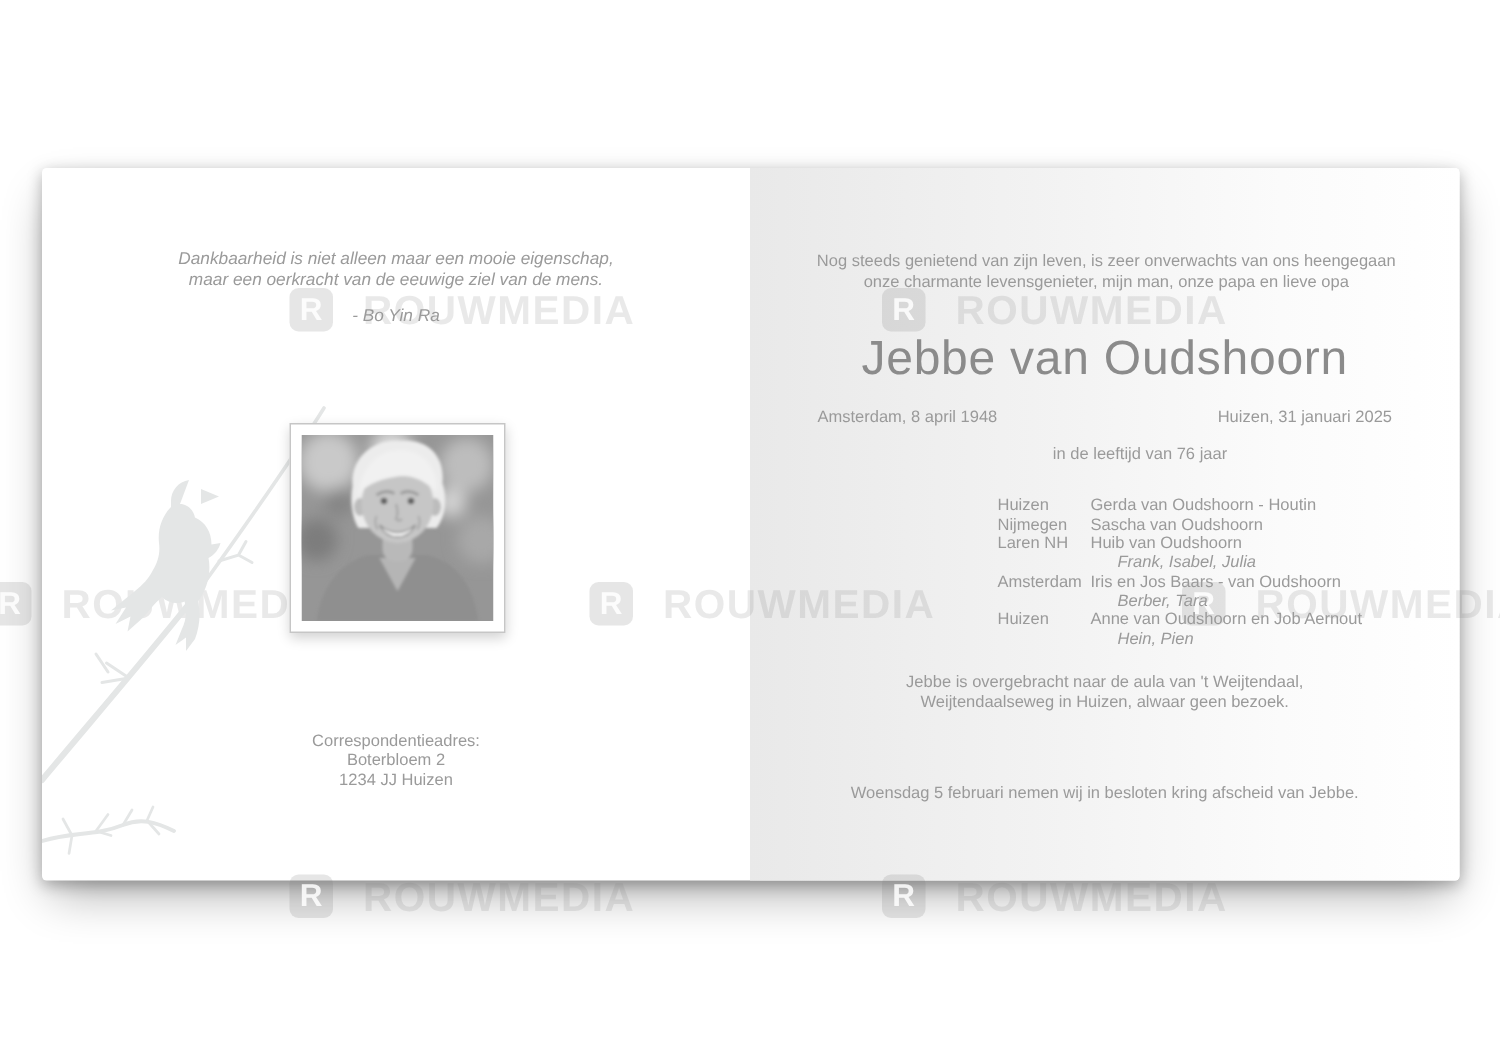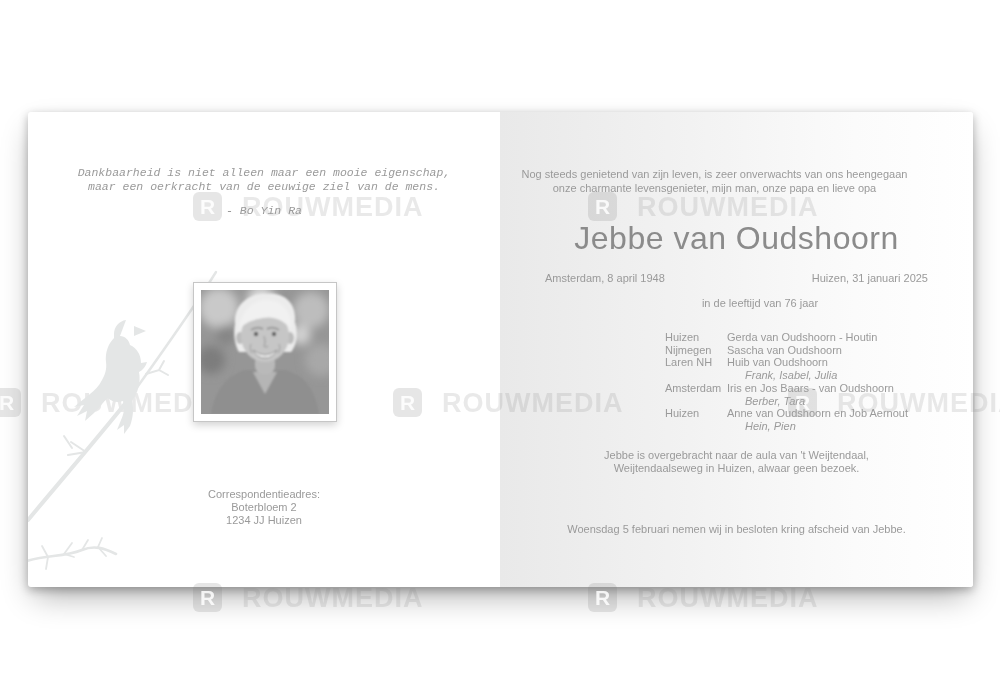--- a/index.html
+++ b/index.html
@@ -30,31 +30,31 @@
     color:rgba(255,255,255,.85);font-size:21px;font-weight:bold;letter-spacing:0;
   }
   .wm1{left:193px;top:192px}.wm2{left:588px;top:192px}
   .wm3{left:-8px;top:388px}.wm4{left:393px;top:388px}.wm5{left:788px;top:388px}
   .wm6{left:193px;top:583px}.wm7{left:588px;top:583px}
   
   .content{position:absolute;left:28px;top:112px;width:945px;height:475px;color:#9a9a9a;}
   .abs{position:absolute;}
   .ctr{text-align:center;}
   
-  .quote{left:0;top:54px;width:472px;font-style:italic;font-size:11.5px;line-height:14px;color:#9a9a9a;font-family:Liberation Mono, monospace;}
+  .quote{left:0;top:54px;width:472px;font-style:italic;font-size:11.5px;line-height:14px;color:#9a9a9a;}
   .quote-attr{margin-top:10px;font-style:italic;}
   .bird-decor{left:0;top:150px;width:200px;height:320px;}
   .photo-frame{
     left:165px;top:170px;width:128px;height:124px;background:#ffffff;
     border:1px solid #c6c6c6;padding:7px;box-shadow:0 3px 8px rgba(0,0,0,.18);
   }
   .photo-frame svg{display:block;width:128px;height:124px;}
   .address{left:0;top:376px;width:472px;font-size:11px;line-height:13px;}
   
-  .intro{left:448px;top:55px;width:477px;font-size:11px;line-height:14px;}
+  .intro{left:471px;top:55px;width:477px;font-size:11px;line-height:14px;}
   .deceased-name{left:472px;top:108px;width:473px;font-size:32px;color:#8b8b8b;letter-spacing:.5px;}
   .dates{left:517px;top:160px;width:383px;display:flex;justify-content:space-between;font-size:11px;}
   .age{left:472px;top:185px;width:520px;font-size:11px;}
   .family{left:637px;top:219px;font-size:11px;line-height:12.7px;}
   .frow{display:flex;}
   .fplace{width:62px;flex:none;}
   .fchild{margin-left:80px;font-style:italic;}
   .para{left:472px;width:473px;font-size:11px;line-height:12.7px;}
   .p1{top:337px}.p2{top:374px}.p3{top:411px}
 </style>

